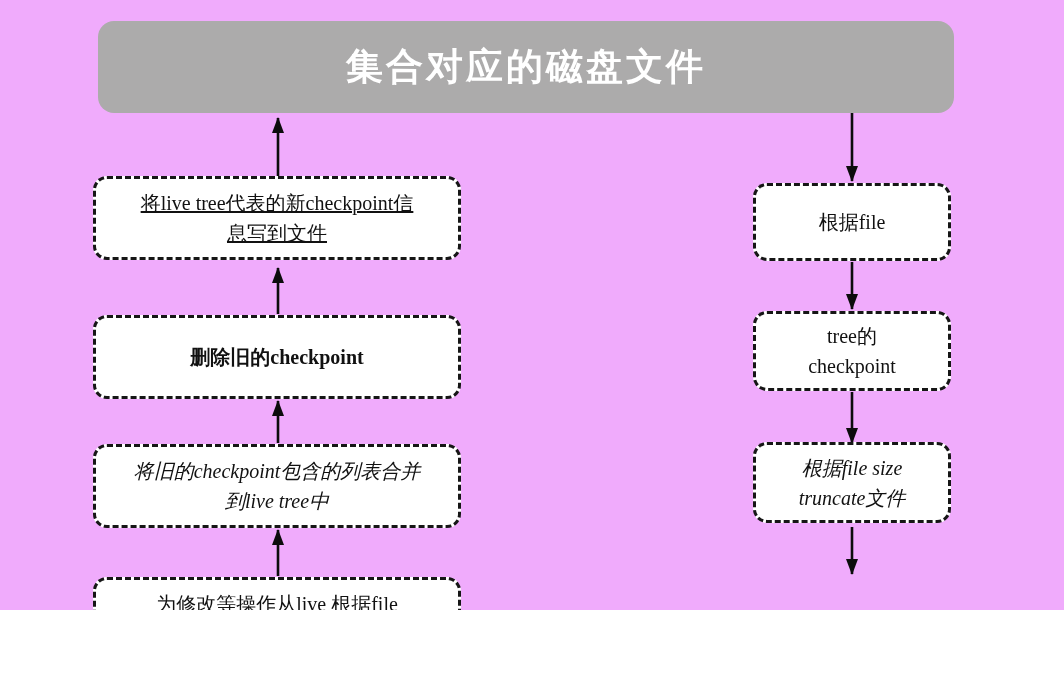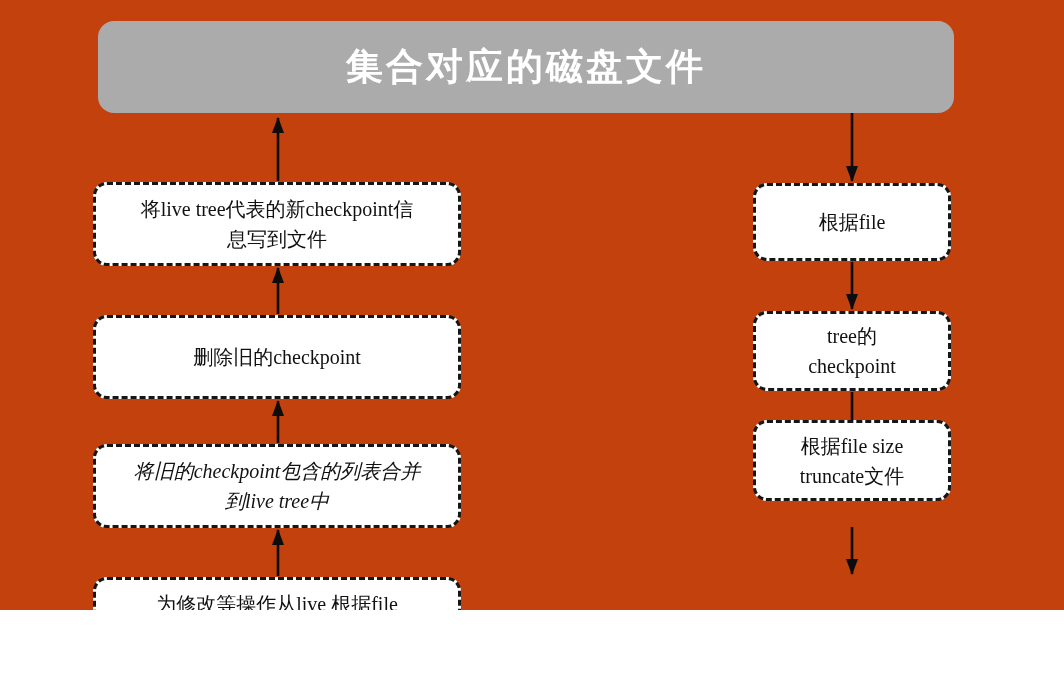--- a/index.html
+++ b/index.html
@@ -5,21 +5,21 @@
   html, body {
     margin: 0;
     padding: 0;
     background: #ffffff;
     font-family: "Liberation Serif", "DejaVu Serif", serif;
   }
   #canvas {
     position: relative;
     width: 1064px;
     height: 610px;
-    background: #c2410c;
+    background: #f0abfc;
     overflow: hidden;
   }
   #connector-layer {
     position: absolute;
     left: 0; top: 0;
     width: 1064px;
     height: 689px;
     pointer-events: none;
   }
   .title-node {
@@ -48,28 +48,28 @@
     font-size: 20px;
     line-height: 30px;
     display: flex;
     align-items: center;
     justify-content: center;
     text-align: center;
     white-space: pre-line;
     padding: 2px 6px;
   }
   
-  .n-l1 { left: 93px;  top: 182px; width: 368px; height: 84px; }
-  .n-l2 { left: 93px;  top: 315px; width: 368px; height: 84px; }
+  .n-l1 { left: 93px;  top: 176px; width: 368px; height: 84px; text-decoration: underline; }
+  .n-l2 { left: 93px;  top: 315px; width: 368px; height: 84px; font-weight: bold; }
   .n-l3 { left: 93px;  top: 444px; width: 368px; height: 84px; font-style: italic; }
   .n-l4 { left: 93px;  top: 577px; width: 368px; height: 84px; }
   
   .n-r1 { left: 753px; top: 183px; width: 198px; height: 78px; }
   .n-r2 { left: 753px; top: 311px; width: 198px; height: 80px; }
-  .n-r3 { left: 753px; top: 420px; width: 198px; height: 81px; }
+  .n-r3 { left: 753px; top: 442px; width: 198px; height: 81px; font-style: italic; }
   .n-r4 { left: 753px; top: 576px; width: 198px; height: 82px; }
 </style>
 </head>
 <body>
 
 <div id="canvas">
 
   <svg id="connector-layer" viewBox="0 0 1064 689" xmlns="http://www.w3.org/2000/svg">
     <defs>
       <marker id="arrowhead" markerUnits="userSpaceOnUse" markerWidth="16" markerHeight="12" refX="15" refY="6" orient="auto">

